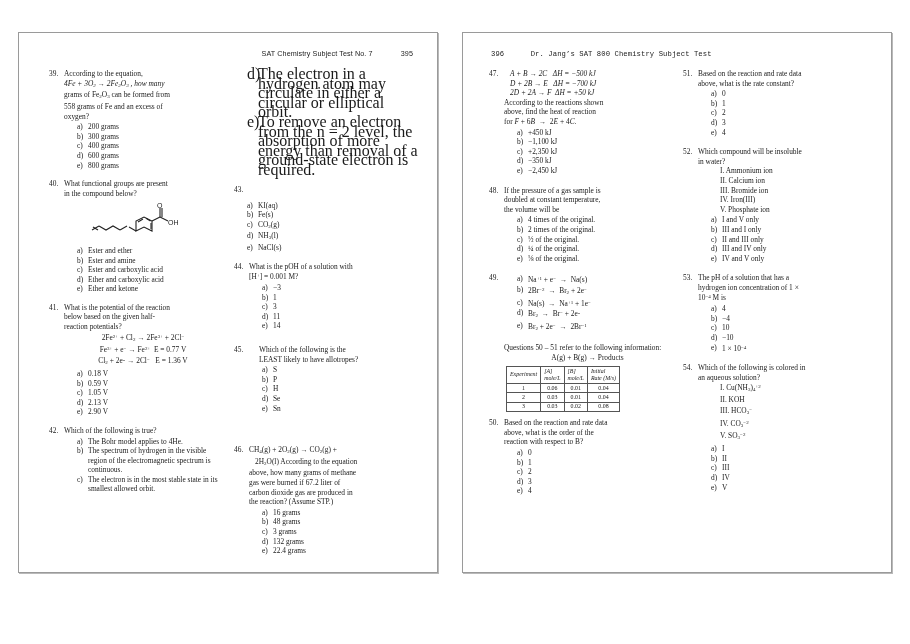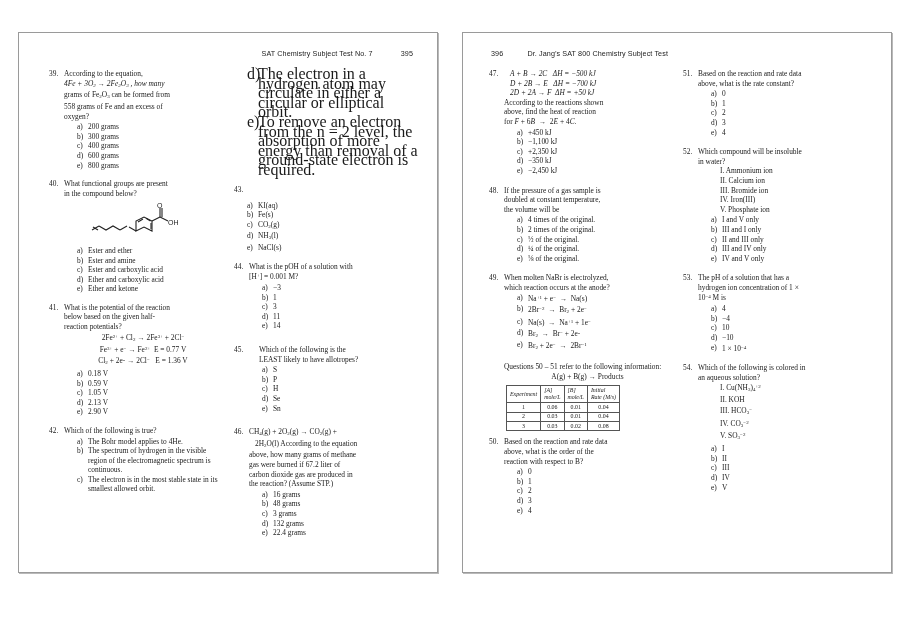--- a/index.html
+++ b/index.html
@@ -7,21 +7,21 @@
   .spread{position:relative;width:910px;height:644px;}
   .page{position:absolute;top:32px;height:541px;background:#fff;border:1px solid #9a9a9a;
         box-shadow:1px 1px 0 #b9b9b9;box-sizing:border-box;overflow:hidden;}
   .page-left{left:18px;width:420px;}
   .page-right{left:462px;width:430px;}
 
   .hdr{font-family:"Liberation Sans",sans-serif;font-size:7.2px;color:#222;
        letter-spacing:.1px;height:14px;line-height:14px;}
   .hdr-left{text-align:right;padding-right:24px;padding-top:14px;}
   .hdr-left .pg{display:inline-block;margin-left:26px;}
-  .hdr-right{text-align:left;padding-left:28px;padding-top:14px;}
+  .hdr-right{text-align:left;padding-left:28px;padding-top:14px;font-family:Liberation Mono, monospace;}
   .hdr-right .pg{display:inline-block;margin-right:22px;}
 
   .cols{display:flex;padding:8px 12px 0 12px;box-sizing:border-box;}
   .col{width:50%;box-sizing:border-box;padding:0 6px;}
   .page-left .col:first-child{padding-left:18px;}
   .page-right .col:first-child{padding-left:14px;}
 
   .q{display:flex;margin-bottom:9px;font-size:7.4px;line-height:9.6px;}
   .qnum{width:15px;flex:0 0 15px;text-align:left;}
   .qbody{flex:1;}
@@ -310,21 +310,21 @@
                   <span class="txt">Se</span>
                 </li>
               <li>
                   <span class="lbl">e)</span>
                   <span class="txt">Sn</span>
                 </li>
             </ul>
           </div>
         </div>
 
-        <div class="q" style="margin-top:14px;">
+        <div class="q" style="margin-top:32px;">
           <div class="qnum">46.</div>
           <div class="qbody">
             <div class="stem">
               <span class="ln">CH<sub>4</sub>(g) + 2O<sub>2</sub>(g)  →  CO<sub>2</sub>(g) +</span>
               <span class="ln" style="padding-left:6px;">2H<sub>2</sub>O(l) According to the equation</span>
               <span class="ln">above, how many grams of methane</span>
               <span class="ln">gas were burned if 67.2 liter of</span>
               <span class="ln">carbon dioxide gas are produced in</span>
               <span class="ln">the reaction? (Assume STP.)</span>
             </div>
@@ -432,24 +432,20 @@
                   <span class="lbl">e)</span>
                   <span class="txt">⅛ of the original.</span>
                 </li>
             </ul>
           </div>
         </div>
 
         <div class="q" style="margin-top:10px;">
           <div class="qnum">49.</div>
           <div class="qbody">
-            <div class="stem">
-              <span class="ln">When molten NaBr is electrolyzed,</span>
-              <span class="ln">which reaction occurs at the anode?</span>
-            </div>
             <ul class="opts">
               <li>
                   <span class="lbl">a)</span>
                   <span class="txt">Na<sup>+1</sup> + e<sup>−</sup>&nbsp; →&nbsp; Na(s)</span>
                 </li>
               <li>
                   <span class="lbl">b)</span>
                   <span class="txt">2Br<sup>−2</sup>&nbsp; →&nbsp; Br<sub>2</sub> + 2e<sup>−</sup></span>
                 </li>
               <li>

